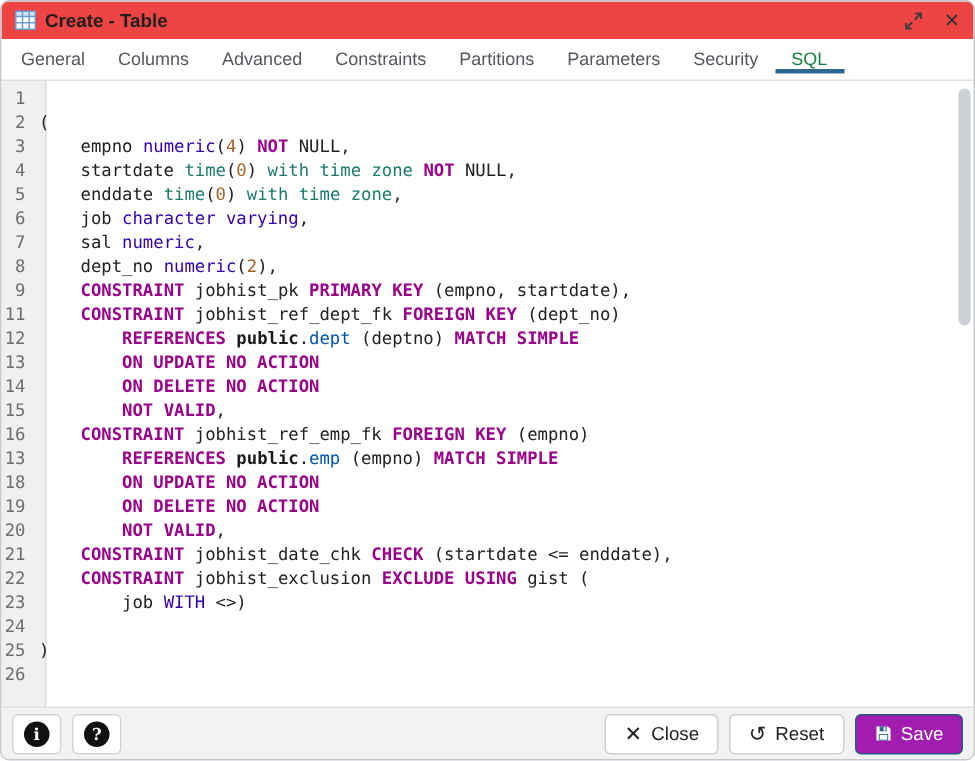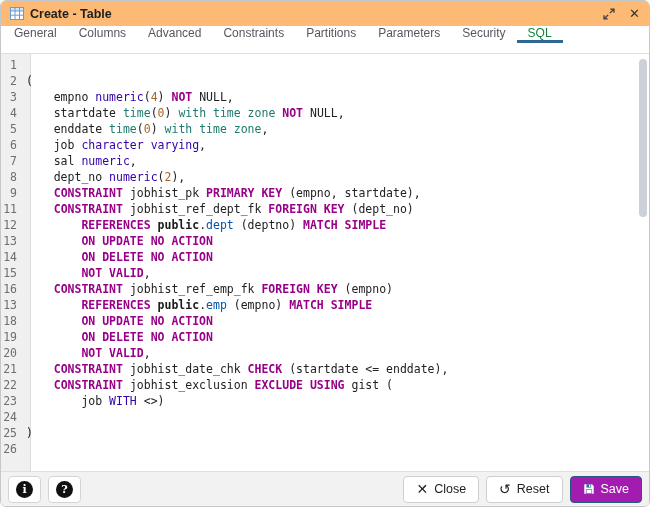--- a/index.html
+++ b/index.html
@@ -9,32 +9,32 @@
     font-family:"Liberation Sans", sans-serif;
     background:#fff;
     border:1px solid #c3c8cd;
     border-radius:6px;
     overflow:hidden;
     position:relative;
   }
 
   
   .titlebar {
-    height:25px; background:#fdba74;
+    height:25px; background:#ef4444;
     display:flex; align-items:center;
     padding:0 9px;
   }
   .title { font-weight:bold; font-size:12.5px; color:#1f1f1f; margin-left:6px; }
   .titlebar-actions { margin-left:auto; display:flex; align-items:center; gap:14px; }
   .tb-icon { display:flex; align-items:center; justify-content:center; cursor:pointer; color:#333; }
   .close-glyph { font-size:13px; color:#333; line-height:1; }
 
   
   .tabbar {
-    height:28px; display:flex; align-items:flex-start;
+    height:28px; display:flex; align-items:center;
     background:#fff; border-bottom:1px solid #dcdfe3; padding-left:2px;
   }
   .tab {
     padding:0 11px; font-size:12px; color:#54585e;
     display:flex; align-items:center; cursor:pointer;
     border-bottom:3px solid transparent; margin-bottom:-1px;
   }
   .tab.active { color:#15803d; border-bottom-color:#2e6791; }
 
   

